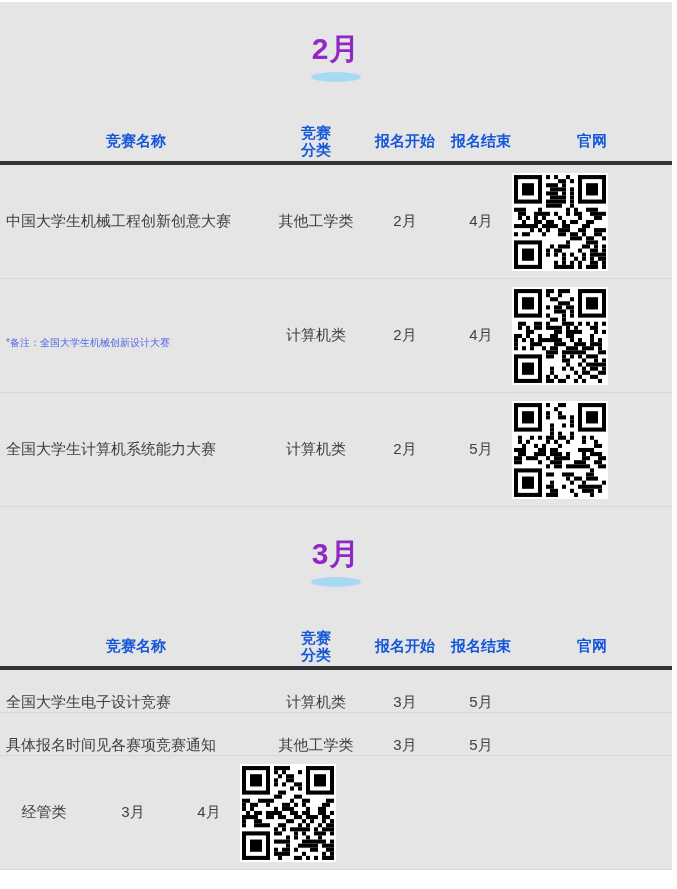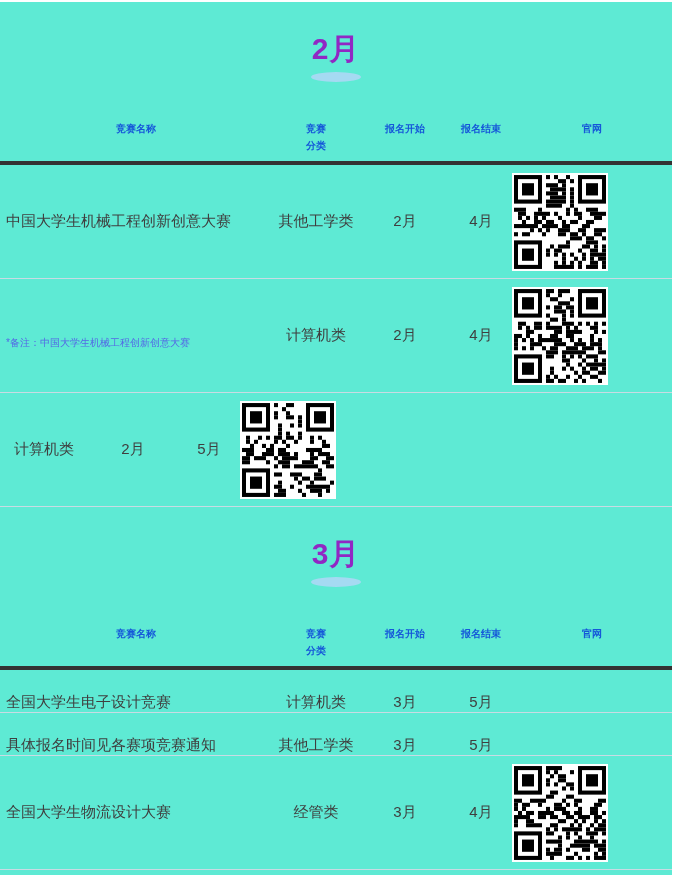--- a/index.html
+++ b/index.html
@@ -4,22 +4,21 @@
 <style>
   * { box-sizing: border-box; }
   html, body { margin: 0; padding: 0; }
   body {
     width: 677px;
     background: #ffffff;
     font-family: "Liberation Sans", "DejaVu Sans", sans-serif;
   }
   .page {
     margin: 2px 5px 2px 0;   
-    background: #5eead4;
-    padding-bottom: 5px;
+    background: #e5e5e5;
   }
   .month-title {
     text-align: center;
     color: #9127c4;
     font-size: 30px;
     font-weight: bold;
     line-height: 34px;
     padding-top: 30px;
     letter-spacing: 1px;
   }
@@ -27,25 +26,26 @@
   .title-ellipse {
     width: 50px;
     height: 10px;
     background: #a5daf2;
     border-radius: 50%;
     margin: 6px auto 0 auto;
   }
   .ctable { margin-top: 38px; }
   .thead {
     display: flex;
+    align-items: center;
     height: 45px;
     border-bottom: 4px solid #333333;
     color: #1557d9;
     font-weight: bold;
-    font-size: 10px;
+    font-size: 15px;
     line-height: 17px;
   }
   .row {
     display: flex;
     align-items: center;
     border-bottom: 1px solid #c9dbe3;
     font-size: 15px;
     color: #3f3f3f;
   }
   .row-qr { min-height: 114px; }
@@ -280,21 +280,21 @@
               <rect x="74" y="10" width="12" height="12" fill="#000"></rect>
               <rect x="2" y="66" width="28" height="28" fill="#000"></rect>
               <rect x="6" y="70" width="20" height="20" fill="#fff"></rect>
               <rect x="10" y="74" width="12" height="12" fill="#000"></rect>
             </svg>
         </div>
       </div>
 
       <div class="row row-qr">
         <div class="cell c-name">
-          <div class="note">*备注：中国大学生机械工程创新创意大赛</div>
+          <div class="note">*备注：全国大学生机械创新设计大赛</div>
         </div>
         <div class="cell c-cat">计算机类</div>
         <div class="cell c-start">2月</div>
         <div class="cell c-end">4月</div>
         <div class="cell c-site">
           <svg class="qr" viewBox="0 0 96 96" preserveAspectRatio="none">
               <rect width="96" height="96" fill="#fff"></rect>
               <rect x="34" y="2" width="4" height="4" fill="#000"></rect>
               <rect x="38" y="2" width="4" height="4" fill="#000"></rect>
               <rect x="46" y="2" width="4" height="4" fill="#000"></rect>
@@ -469,20 +469,23 @@
               <rect x="70" y="6" width="20" height="20" fill="#fff"></rect>
               <rect x="74" y="10" width="12" height="12" fill="#000"></rect>
               <rect x="2" y="66" width="28" height="28" fill="#000"></rect>
               <rect x="6" y="70" width="20" height="20" fill="#fff"></rect>
               <rect x="10" y="74" width="12" height="12" fill="#000"></rect>
             </svg>
         </div>
       </div>
 
       <div class="row row-qr">
+        <div class="cell c-name">
+          <div>全国大学生计算机系统能力大赛</div>
+        </div>
         <div class="cell c-cat">计算机类</div>
         <div class="cell c-start">2月</div>
         <div class="cell c-end">5月</div>
         <div class="cell c-site">
           <svg class="qr" viewBox="0 0 96 96" preserveAspectRatio="none">
               <rect width="96" height="96" fill="#fff"></rect>
               <rect x="34" y="2" width="4" height="4" fill="#000"></rect>
               <rect x="46" y="2" width="4" height="4" fill="#000"></rect>
               <rect x="50" y="2" width="4" height="4" fill="#000"></rect>
               <rect x="42" y="6" width="4" height="4" fill="#000"></rect>
@@ -667,23 +670,20 @@
         <div class="cell c-name">
           <div>具体报名时间见各赛项竞赛通知</div>
         </div>
         <div class="cell c-cat">其他工学类</div>
         <div class="cell c-start">3月</div>
         <div class="cell c-end">5月</div>
         <div class="cell c-site"></div>
       </div>
 
       <div class="row row-qr">
-        <div class="cell c-name">
-          <div>全国大学生物流设计大赛</div>
-        </div>
         <div class="cell c-cat">经管类</div>
         <div class="cell c-start">3月</div>
         <div class="cell c-end">4月</div>
         <div class="cell c-site">
           <svg class="qr" viewBox="0 0 96 96" preserveAspectRatio="none">
               <rect width="96" height="96" fill="#fff"></rect>
               <rect x="34" y="2" width="4" height="4" fill="#000"></rect>
               <rect x="38" y="2" width="4" height="4" fill="#000"></rect>
               <rect x="42" y="2" width="4" height="4" fill="#000"></rect>
               <rect x="46" y="2" width="4" height="4" fill="#000"></rect>

